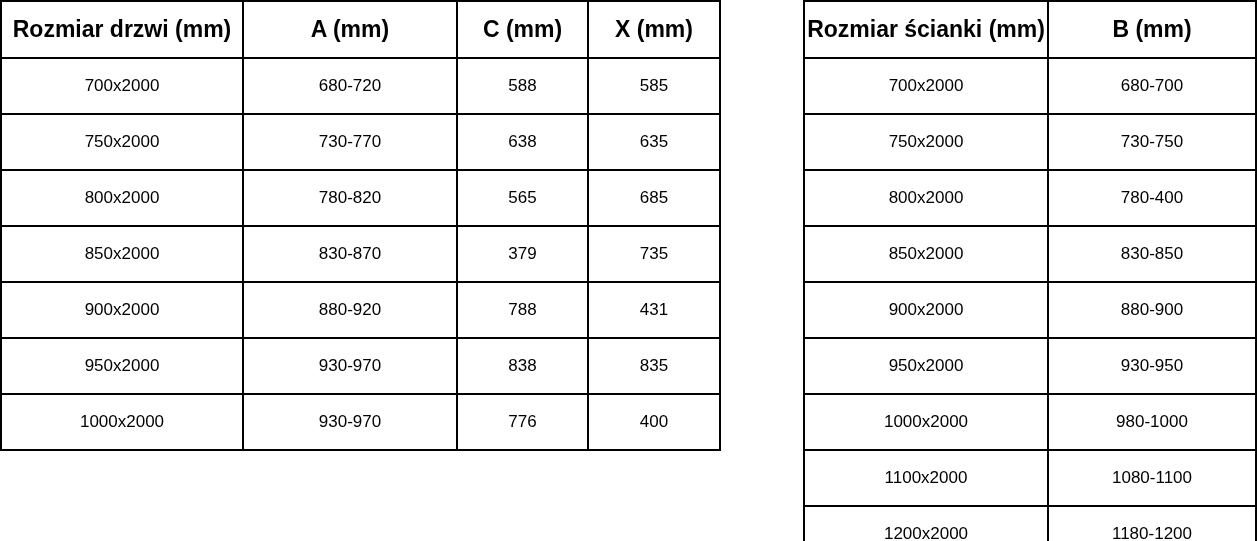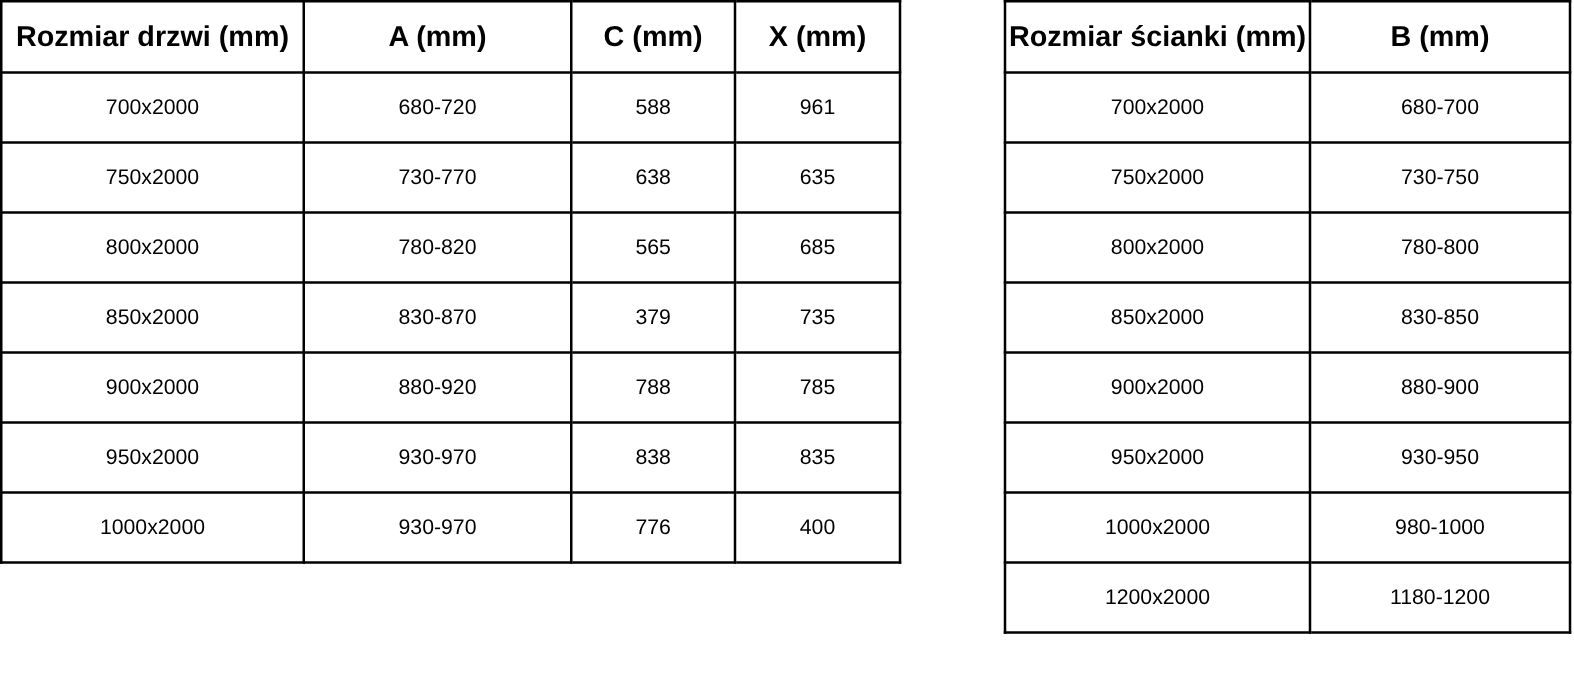--- a/index.html
+++ b/index.html
@@ -60,21 +60,21 @@
         <th>A (mm)</th>
         <th>C (mm)</th>
         <th>X (mm)</th>
       </tr>
     </thead>
     <tbody>
       <tr>
         <td>700x2000</td>
         <td>680-720</td>
         <td>588</td>
-        <td>961</td>
+        <td>585</td>
       </tr>
       <tr>
         <td>750x2000</td>
         <td>730-770</td>
         <td>638</td>
         <td>635</td>
       </tr>
       <tr>
         <td>800x2000</td>
         <td>780-820</td>
@@ -84,21 +84,21 @@
       <tr>
         <td>850x2000</td>
         <td>830-870</td>
         <td>379</td>
         <td>735</td>
       </tr>
       <tr>
         <td>900x2000</td>
         <td>880-920</td>
         <td>788</td>
-        <td>785</td>
+        <td>431</td>
       </tr>
       <tr>
         <td>950x2000</td>
         <td>930-970</td>
         <td>838</td>
         <td>835</td>
       </tr>
       <tr>
         <td>1000x2000</td>
         <td>930-970</td>
@@ -123,38 +123,42 @@
       <tr>
         <td>700x2000</td>
         <td>680-700</td>
       </tr>
       <tr>
         <td>750x2000</td>
         <td>730-750</td>
       </tr>
       <tr>
         <td>800x2000</td>
-        <td>780-800</td>
+        <td>780-400</td>
       </tr>
       <tr>
         <td>850x2000</td>
         <td>830-850</td>
       </tr>
       <tr>
         <td>900x2000</td>
         <td>880-900</td>
       </tr>
       <tr>
         <td>950x2000</td>
         <td>930-950</td>
       </tr>
       <tr>
         <td>1000x2000</td>
         <td>980-1000</td>
       </tr>
       <tr>
+        <td>1100x2000</td>
+        <td>1080-1100</td>
+      </tr>
+      <tr>
         <td>1200x2000</td>
         <td>1180-1200</td>
       </tr>
     </tbody>
   </table>
 
 </div>
 
 </body></html>

